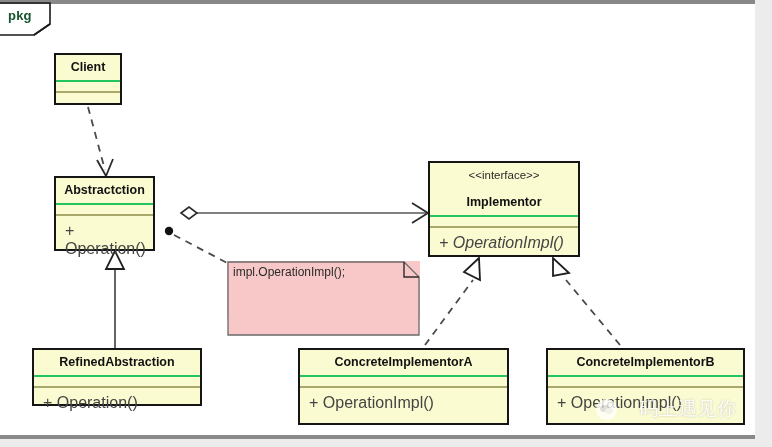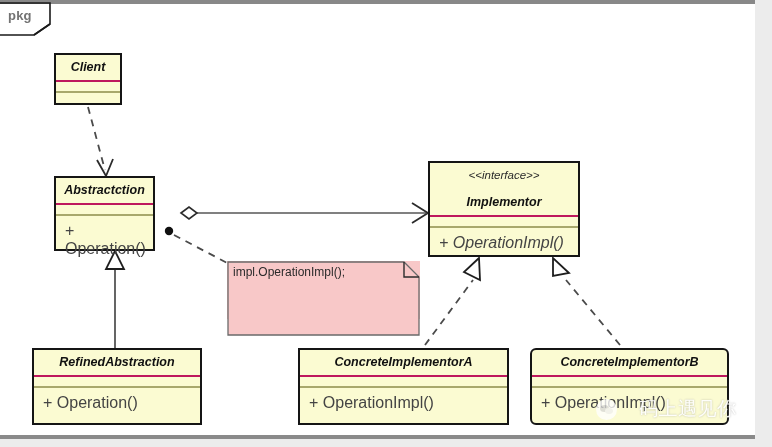--- a/index.html
+++ b/index.html
@@ -54,42 +54,41 @@
   .pkg-tab {
     position: absolute;
     left: 0; top: 2px;
     width: 54px; height: 30px;
   }
   .pkg-label {
     position: absolute;
     left: 8px; top: 6px;
     font-size: 13px;
     font-weight: bold;
-    color: #737373;
+    color: #14532d;
     letter-spacing: 0.2px;
   }
   .pkg-svg { position: absolute; left: 0; top: 0; }
 
   
   .uml {
     position: absolute;
     background: #fbfbd2;
     border: 2px solid #151515;
     box-sizing: border-box;
     z-index: 5;
   }
   .uml .name-cell {
     text-align: center;
     font-weight: bold;
     font-size: 12.5px;
     color: #111111;
     padding: 5px 6px 4px 6px;
-    border-bottom: 2px solid #be185d;
+    border-bottom: 2px solid #22c55e;
     line-height: 1.25;
-    font-style: italic;
   }
   .uml .stereo {
     display: block;
     font-weight: normal;
     font-size: 11.5px;
     color: #2a2a2a;
     margin-bottom: 13px;
   }
   .uml .spacer-cell {
     height: 9px;
@@ -242,33 +241,33 @@
 
   <div class="uml" id="cls-implementor" style="left: 428px; top: 161px; width: 152px; height: 96px;">
     <div class="name-cell">
       <span class="stereo">&lt;&lt;interface&gt;&gt;</span>
       <span>Implementor</span>
     </div>
     <div class="spacer-cell"></div>
     <div class="ops-cell italic">+ OperationImpl()</div>
   </div>
 
-  <div class="uml" id="cls-refinedabstraction" style="left: 32px; top: 348px; width: 170px; height: 77px;">
+  <div class="uml" id="cls-refinedabstraction" style="left: 32px; top: 348px; width: 170px; height: 58px;">
     <div class="name-cell">RefinedAbstraction</div>
     <div class="spacer-cell"></div>
     <div class="ops-cell">+ Operation()</div>
   </div>
 
   <div class="uml" id="cls-concreteimplementora" style="left: 298px; top: 348px; width: 211px; height: 77px;">
     <div class="name-cell">ConcreteImplementorA</div>
     <div class="spacer-cell"></div>
     <div class="ops-cell">+ OperationImpl()</div>
   </div>
 
-  <div class="uml" id="cls-concreteimplementorb" style="left: 530px; top: 348px; width: 199px; height: 77px; border-radius: 6px;">
+  <div class="uml" id="cls-concreteimplementorb" style="left: 546px; top: 348px; width: 199px; height: 77px;">
     <div class="name-cell">ConcreteImplementorB</div>
     <div class="spacer-cell"></div>
     <div class="ops-cell">+ OperationImpl()</div>
   </div>
 
   <div class="watermark" id="watermark" style="left: 596px; top: 396px;">
     <span class="wm-icon"></span>
     <span class="wm-text">码上遇见你</span>
   </div>
 

